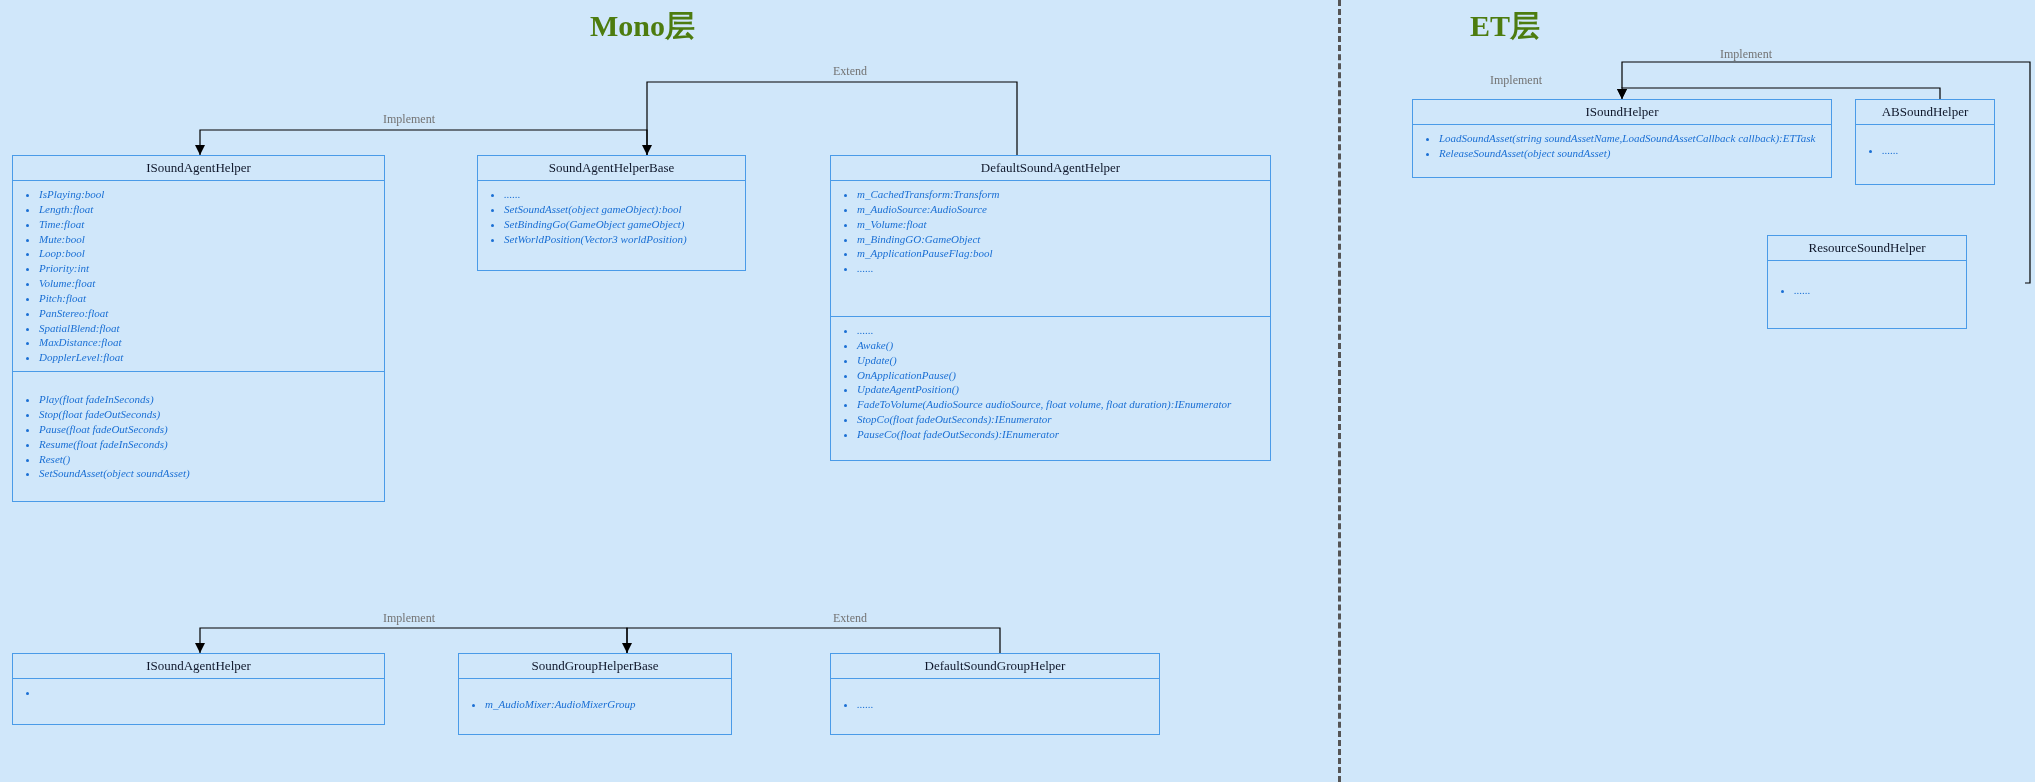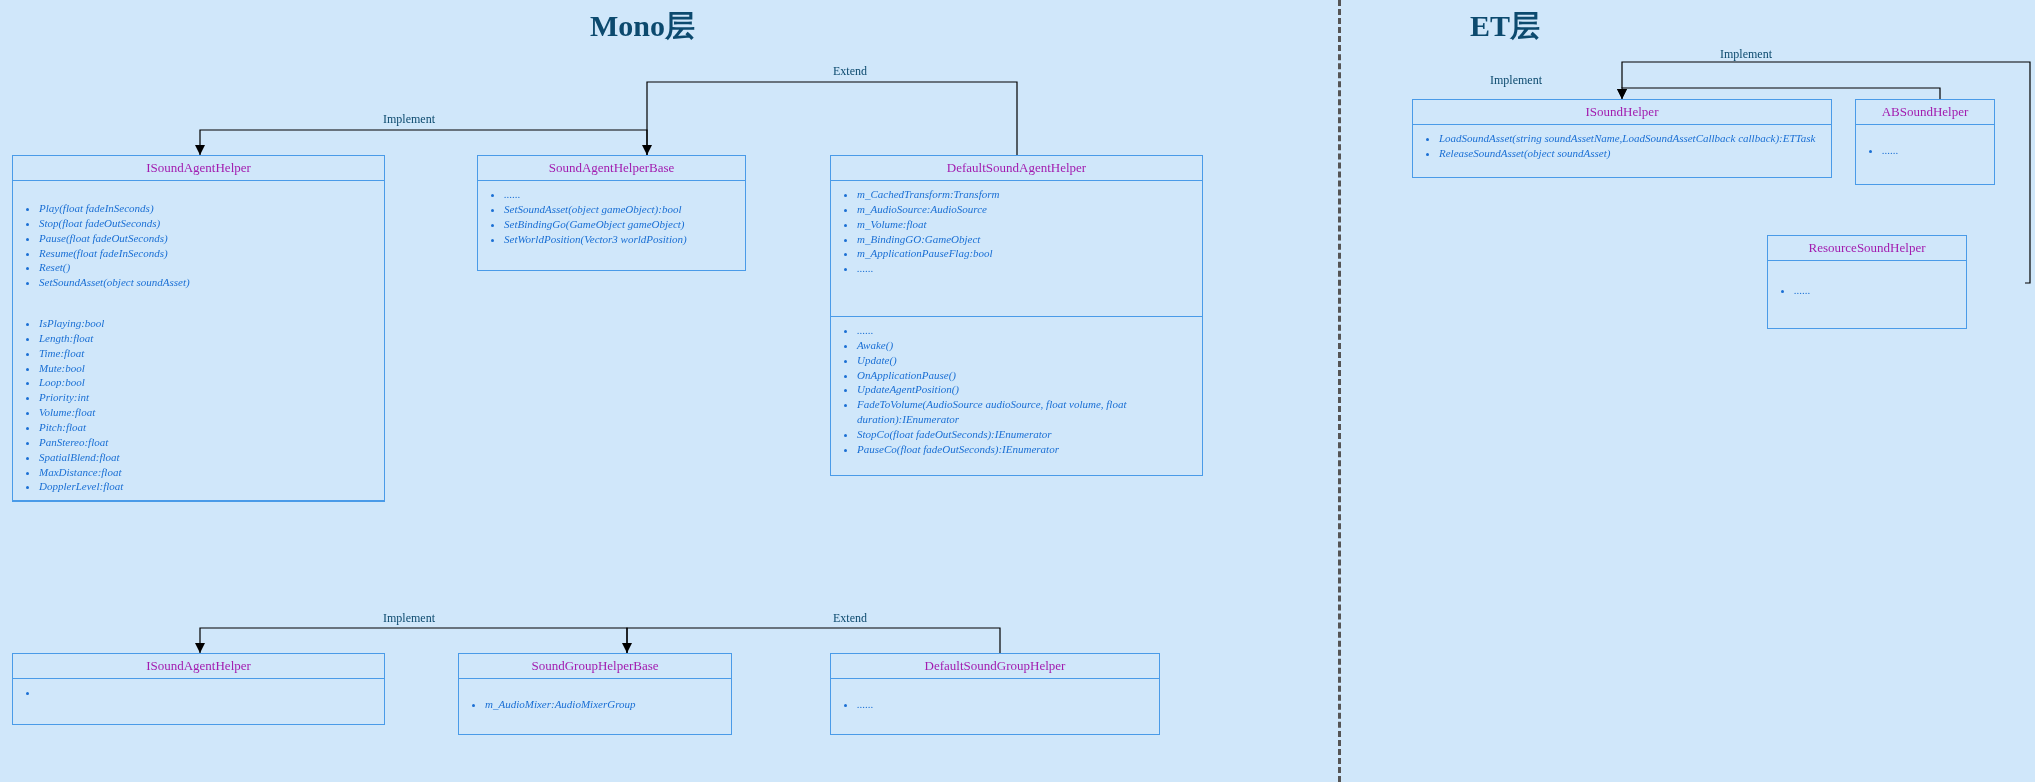--- a/index.html
+++ b/index.html
@@ -10,50 +10,50 @@
     color: #1a6fd4;
     width: 2035px;
     height: 782px;
     position: relative;
     overflow: hidden;
   }
   .section-title {
     position: absolute;
     font-size: 30px;
     font-weight: bold;
-    color: #0c4a6e;
+    color: #4d7c0f;
   }
   .divider {
     position: absolute;
     border-left: 3px dashed #555;
     height: 782px;
   }
   .class-box {
     position: absolute;
     border: 1.5px solid #4a9be8;
     background: #d0e7fa;
   }
   .class-title {
     text-align: center;
     padding: 4px 0;
     font-size: 13px;
     border-bottom: 1.5px solid #4a9be8;
-    color: #a21caf;
+    color: #0f172a;
   }
   .class-body {
     padding: 6px 8px;
   }
   .class-body.bordered { border-bottom: 1.5px solid #4a9be8; }
   ul { list-style: disc; padding-left: 18px; }
   li { font-size: 11px; line-height: 1.35; color: #1a6fd4; white-space: nowrap; font-style: italic; }
   .wrapli { white-space: normal; }
   .edge-label {
     position: absolute;
     font-size: 12px;
-    color: #0c4a6e;
+    color: #737373;
   }
   svg.arrows {
     position: absolute;
     top: 0; left: 0;
     width: 2035px; height: 782px;
     pointer-events: none;
   }
   svg .line { stroke: #000; stroke-width: 1.2; fill: none; }
   svg .arrowhead { fill: #000; }
 </style>
@@ -67,61 +67,61 @@
 
 <div class="edge-label" style="left:383px; top:112px;">Implement</div>
 <div class="edge-label" style="left:833px; top:64px;">Extend</div>
 <div class="edge-label" style="left:383px; top:611px;">Implement</div>
 <div class="edge-label" style="left:833px; top:611px;">Extend</div>
 <div class="edge-label" style="left:1490px; top:73px;">Implement</div>
 <div class="edge-label" style="left:1720px; top:47px;">Implement</div>
 
 <div class="class-box" style="left:12px; top:155px; width:373px;">
   <div class="class-title">ISoundAgentHelper</div>
-  <div class="class-body" style="padding-top:20px; padding-bottom:20px;">
-    <ul>
-      <li>Play(float fadeInSeconds)</li>
-      <li>Stop(float fadeOutSeconds)</li>
-      <li>Pause(float fadeOutSeconds)</li>
-      <li>Resume(float fadeInSeconds)</li>
-      <li>Reset()</li>
-      <li>SetSoundAsset(object soundAsset)</li>
-    </ul>
-  </div>
   <div class="class-body bordered">
     <ul>
       <li>IsPlaying:bool</li>
       <li>Length:float</li>
       <li>Time:float</li>
       <li>Mute:bool</li>
       <li>Loop:bool</li>
       <li>Priority:int</li>
       <li>Volume:float</li>
       <li>Pitch:float</li>
       <li>PanStereo:float</li>
       <li>SpatialBlend:float</li>
       <li>MaxDistance:float</li>
       <li>DopplerLevel:float</li>
     </ul>
   </div>
+  <div class="class-body" style="padding-top:20px; padding-bottom:20px;">
+    <ul>
+      <li>Play(float fadeInSeconds)</li>
+      <li>Stop(float fadeOutSeconds)</li>
+      <li>Pause(float fadeOutSeconds)</li>
+      <li>Resume(float fadeInSeconds)</li>
+      <li>Reset()</li>
+      <li>SetSoundAsset(object soundAsset)</li>
+    </ul>
+  </div>
 </div>
 
 <div class="class-box" style="left:477px; top:155px; width:269px;">
   <div class="class-title">SoundAgentHelperBase</div>
   <div class="class-body" style="padding-bottom:24px;">
     <ul>
       <li>......</li>
       <li>SetSoundAsset(object gameObject):bool</li>
       <li>SetBindingGo(GameObject gameObject)</li>
       <li>SetWorldPosition(Vector3 worldPosition)</li>
     </ul>
   </div>
 </div>
 
-<div class="class-box" style="left:830px; top:155px; width:373px;">
+<div class="class-box" style="left:830px; top:155px; width:441px;">
   <div class="class-title">DefaultSoundAgentHelper</div>
   <div class="class-body bordered" style="padding-bottom:40px;">
     <ul>
       <li>m_CachedTransform:Transform</li>
       <li>m_AudioSource:AudioSource</li>
       <li>m_Volume:float</li>
       <li>m_BindingGO:GameObject</li>
       <li>m_ApplicationPauseFlag:bool</li>
       <li>......</li>
     </ul>

